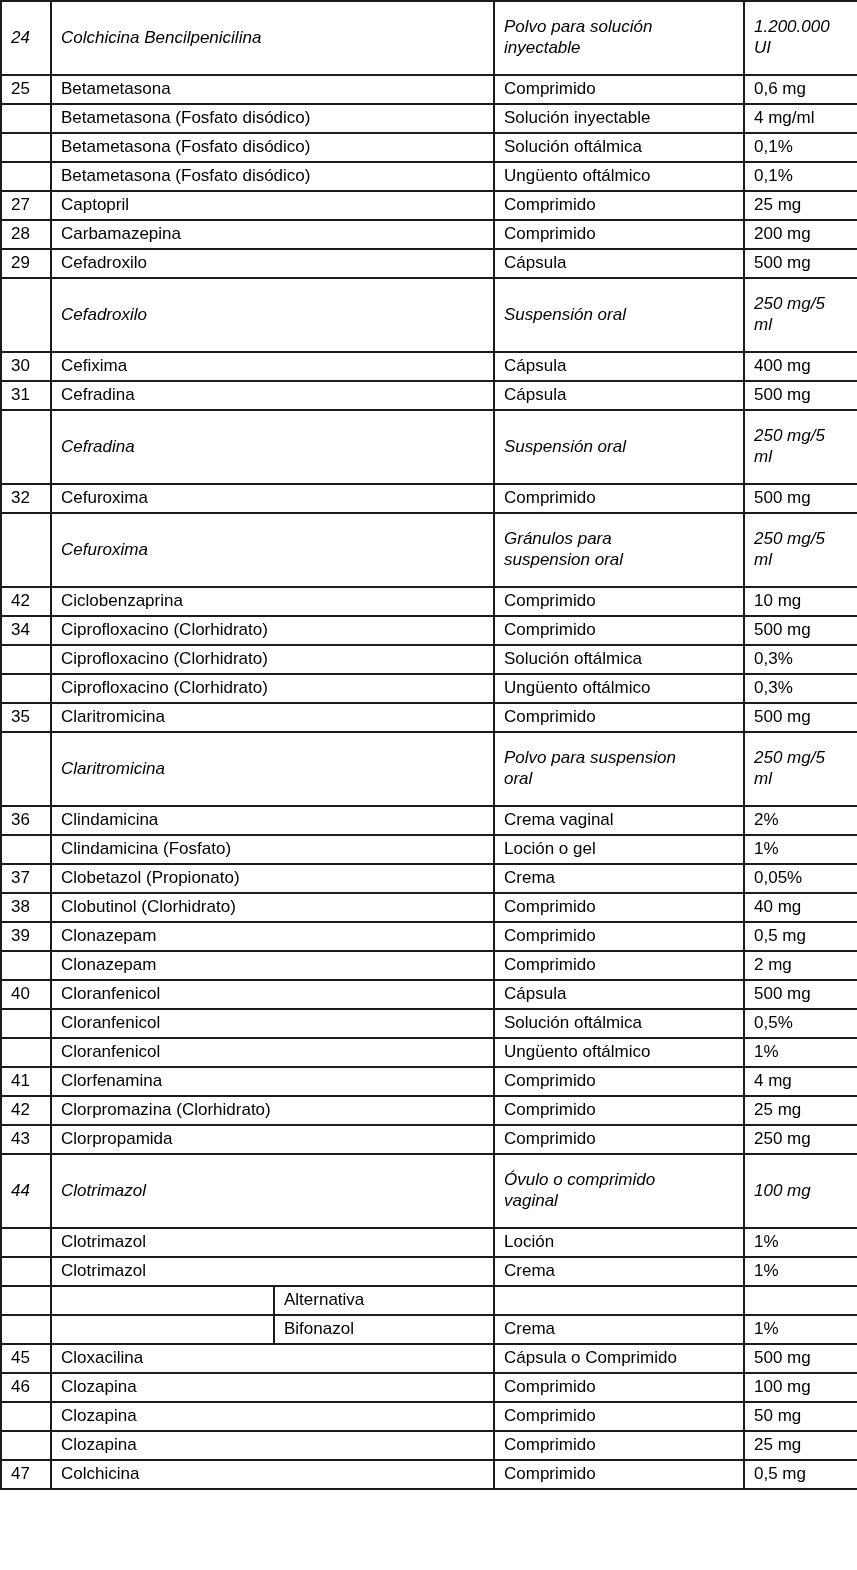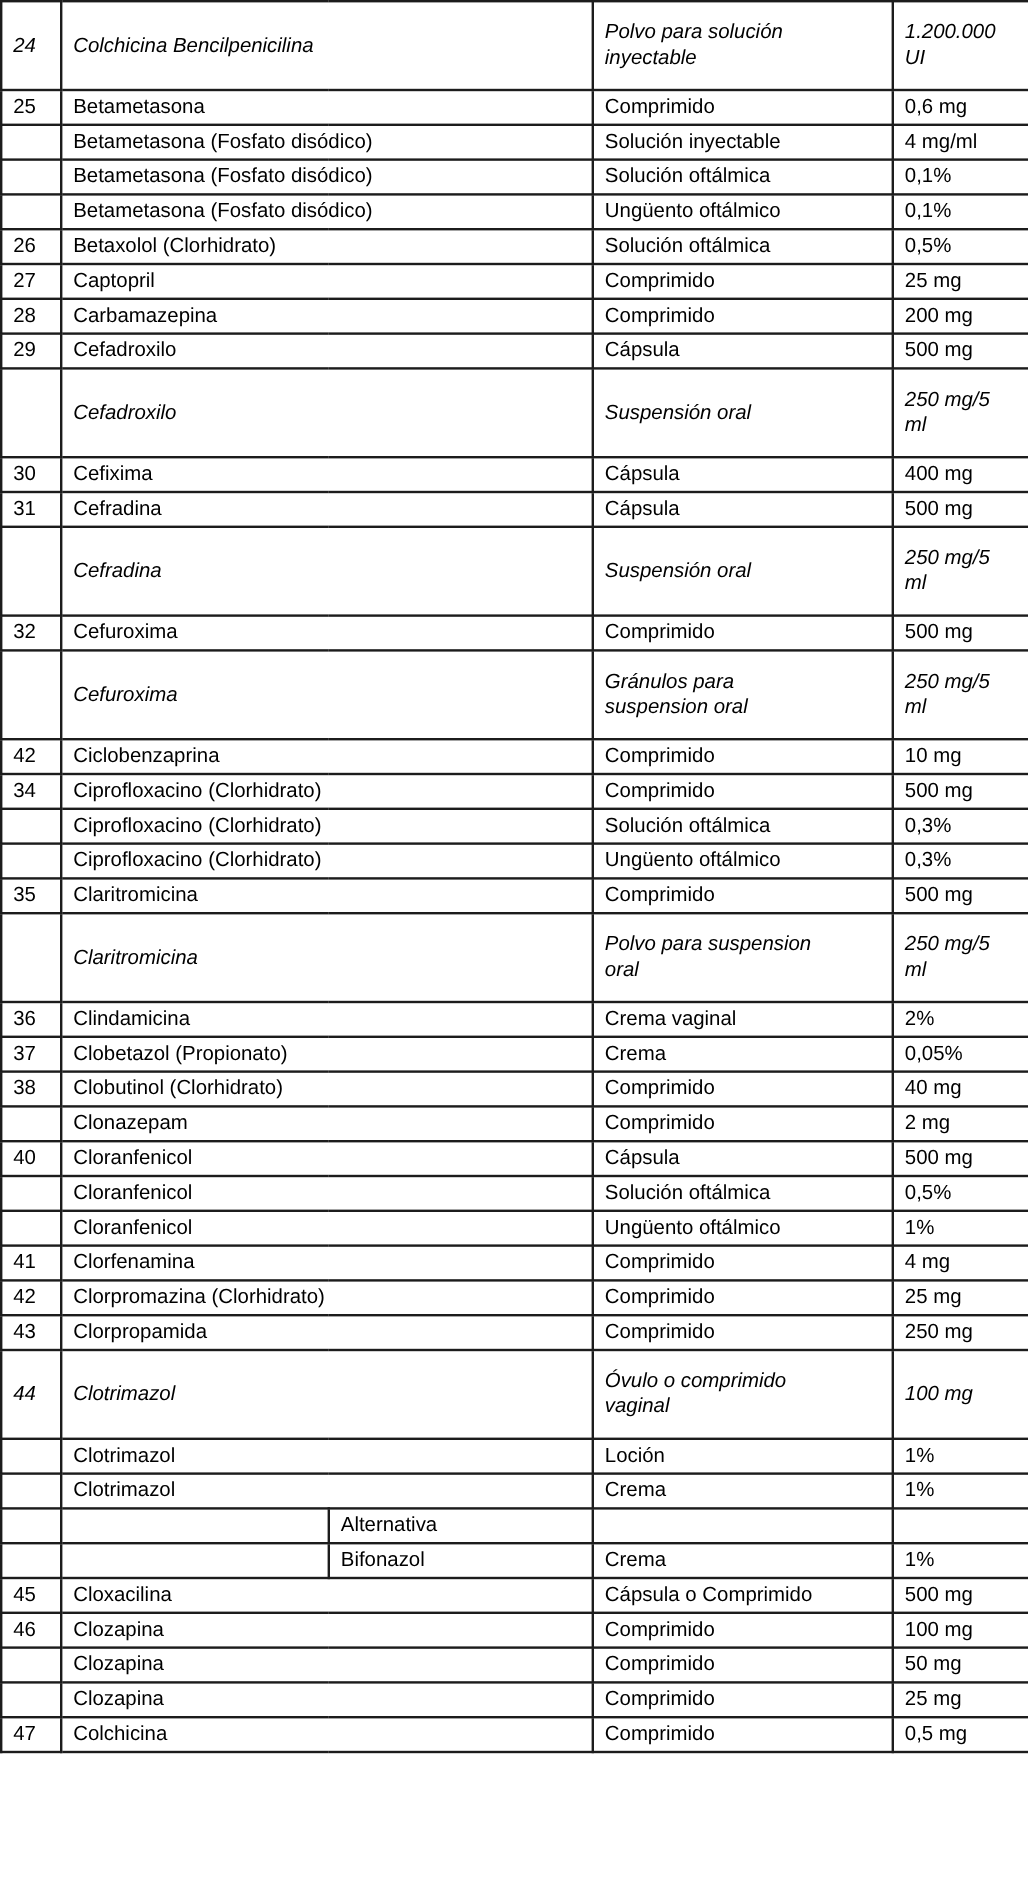--- a/index.html
+++ b/index.html
@@ -79,26 +79,20 @@
           <td class="form-cell">Solución oftálmica</td>
           <td class="str-cell">0,1%</td>
         </tr>
         <tr>
           <td class="num-cell"></td>
           <td class="name-cell" colspan="2">Betametasona (Fosfato disódico)</td>
           <td class="form-cell">Ungüento oftálmico</td>
           <td class="str-cell">0,1%</td>
         </tr>
         <tr>
-          <td class="num-cell">26</td>
-          <td class="name-cell" colspan="2">Betaxolol (Clorhidrato)</td>
-          <td class="form-cell">Solución oftálmica</td>
-          <td class="str-cell">0,5%</td>
-        </tr>
-        <tr>
           <td class="num-cell">27</td>
           <td class="name-cell" colspan="2">Captopril</td>
           <td class="form-cell">Comprimido</td>
           <td class="str-cell">25 mg</td>
         </tr>
         <tr>
           <td class="num-cell">28</td>
           <td class="name-cell" colspan="2">Carbamazepina</td>
           <td class="form-cell">Comprimido</td>
           <td class="str-cell">200 mg</td>
@@ -187,30 +181,42 @@
           <td class="str-cell">250 mg/5
 ml</td>
         </tr>
         <tr>
           <td class="num-cell">36</td>
           <td class="name-cell" colspan="2">Clindamicina</td>
           <td class="form-cell">Crema vaginal</td>
           <td class="str-cell">2%</td>
         </tr>
         <tr>
+          <td class="num-cell"></td>
+          <td class="name-cell" colspan="2">Clindamicina (Fosfato)</td>
+          <td class="form-cell">Loción o gel</td>
+          <td class="str-cell">1%</td>
+        </tr>
+        <tr>
           <td class="num-cell">37</td>
           <td class="name-cell" colspan="2">Clobetazol (Propionato)</td>
           <td class="form-cell">Crema</td>
           <td class="str-cell">0,05%</td>
         </tr>
         <tr>
           <td class="num-cell">38</td>
           <td class="name-cell" colspan="2">Clobutinol (Clorhidrato)</td>
           <td class="form-cell">Comprimido</td>
           <td class="str-cell">40 mg</td>
+        </tr>
+        <tr>
+          <td class="num-cell">39</td>
+          <td class="name-cell" colspan="2">Clonazepam</td>
+          <td class="form-cell">Comprimido</td>
+          <td class="str-cell">0,5 mg</td>
         </tr>
         <tr>
           <td class="num-cell"></td>
           <td class="name-cell" colspan="2">Clonazepam</td>
           <td class="form-cell">Comprimido</td>
           <td class="str-cell">2 mg</td>
         </tr>
         <tr>
           <td class="num-cell">40</td>
           <td class="name-cell" colspan="2">Cloranfenicol</td>

